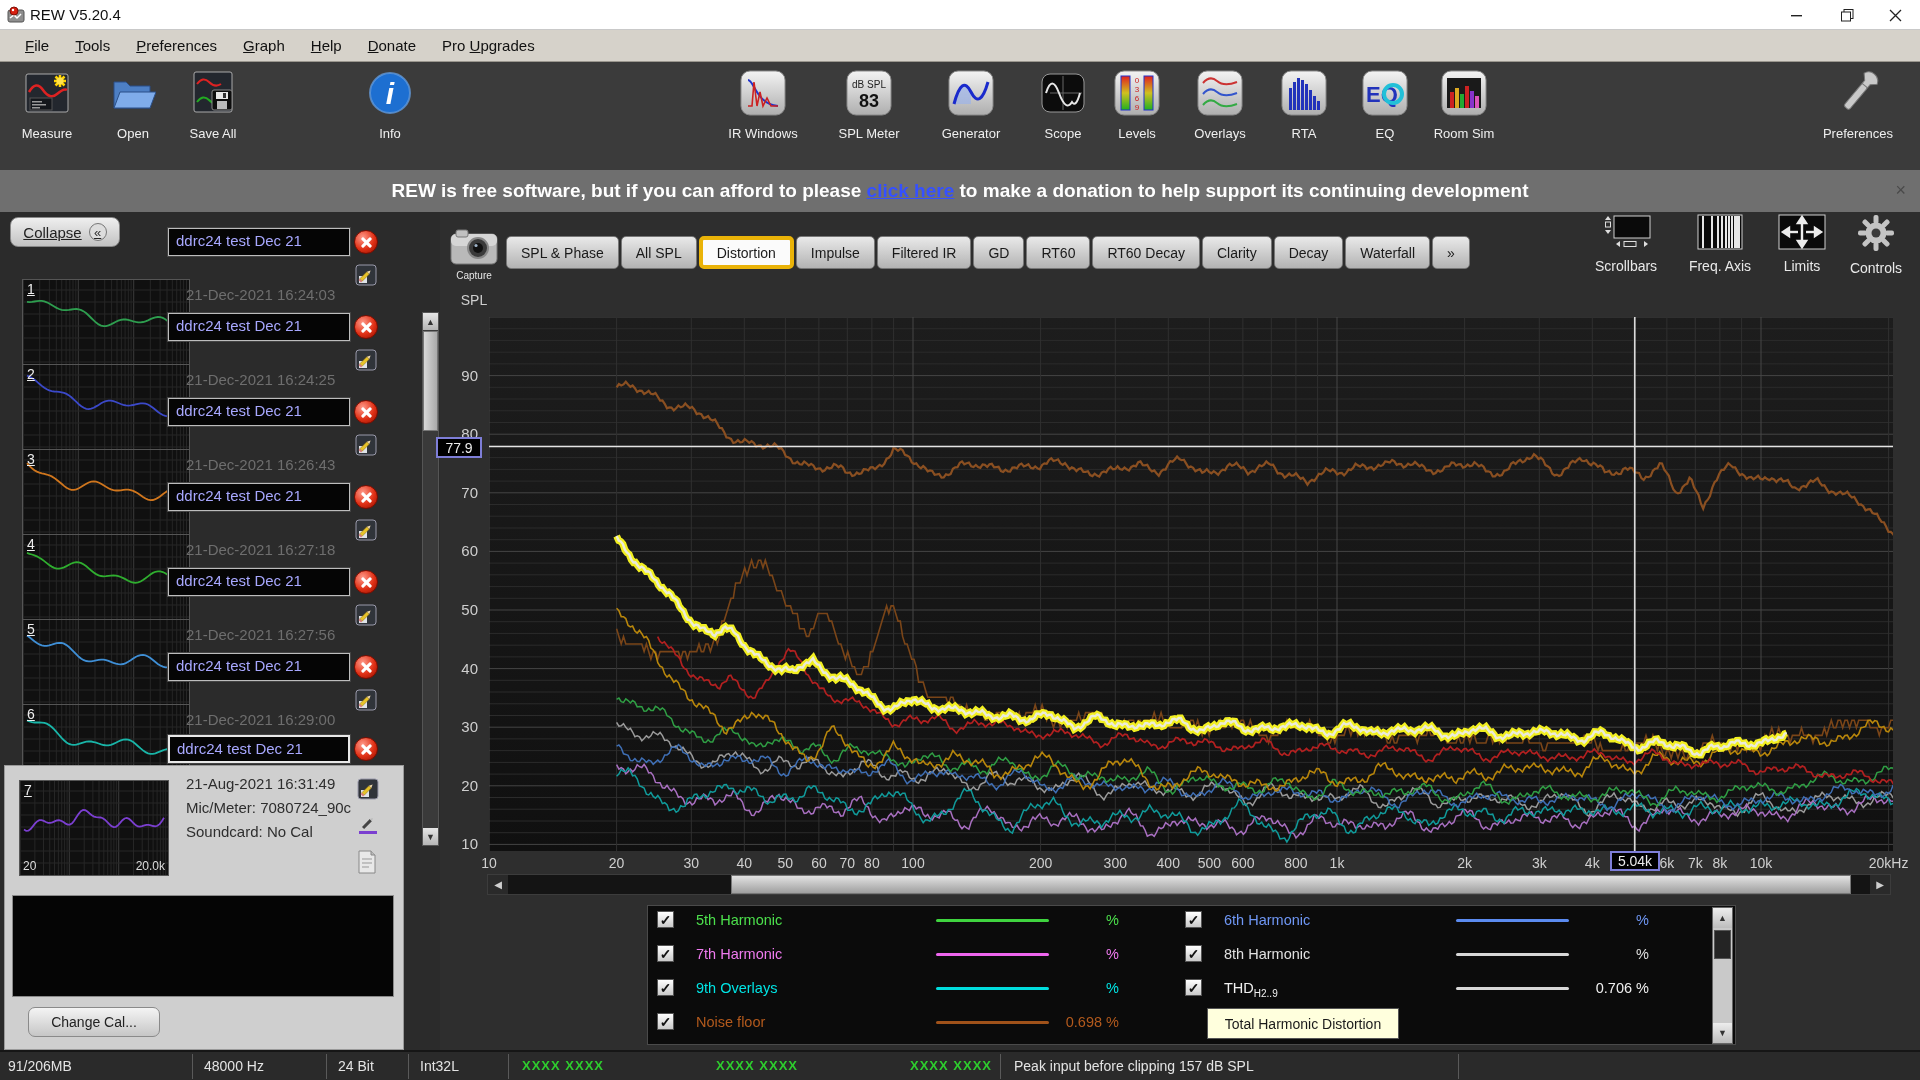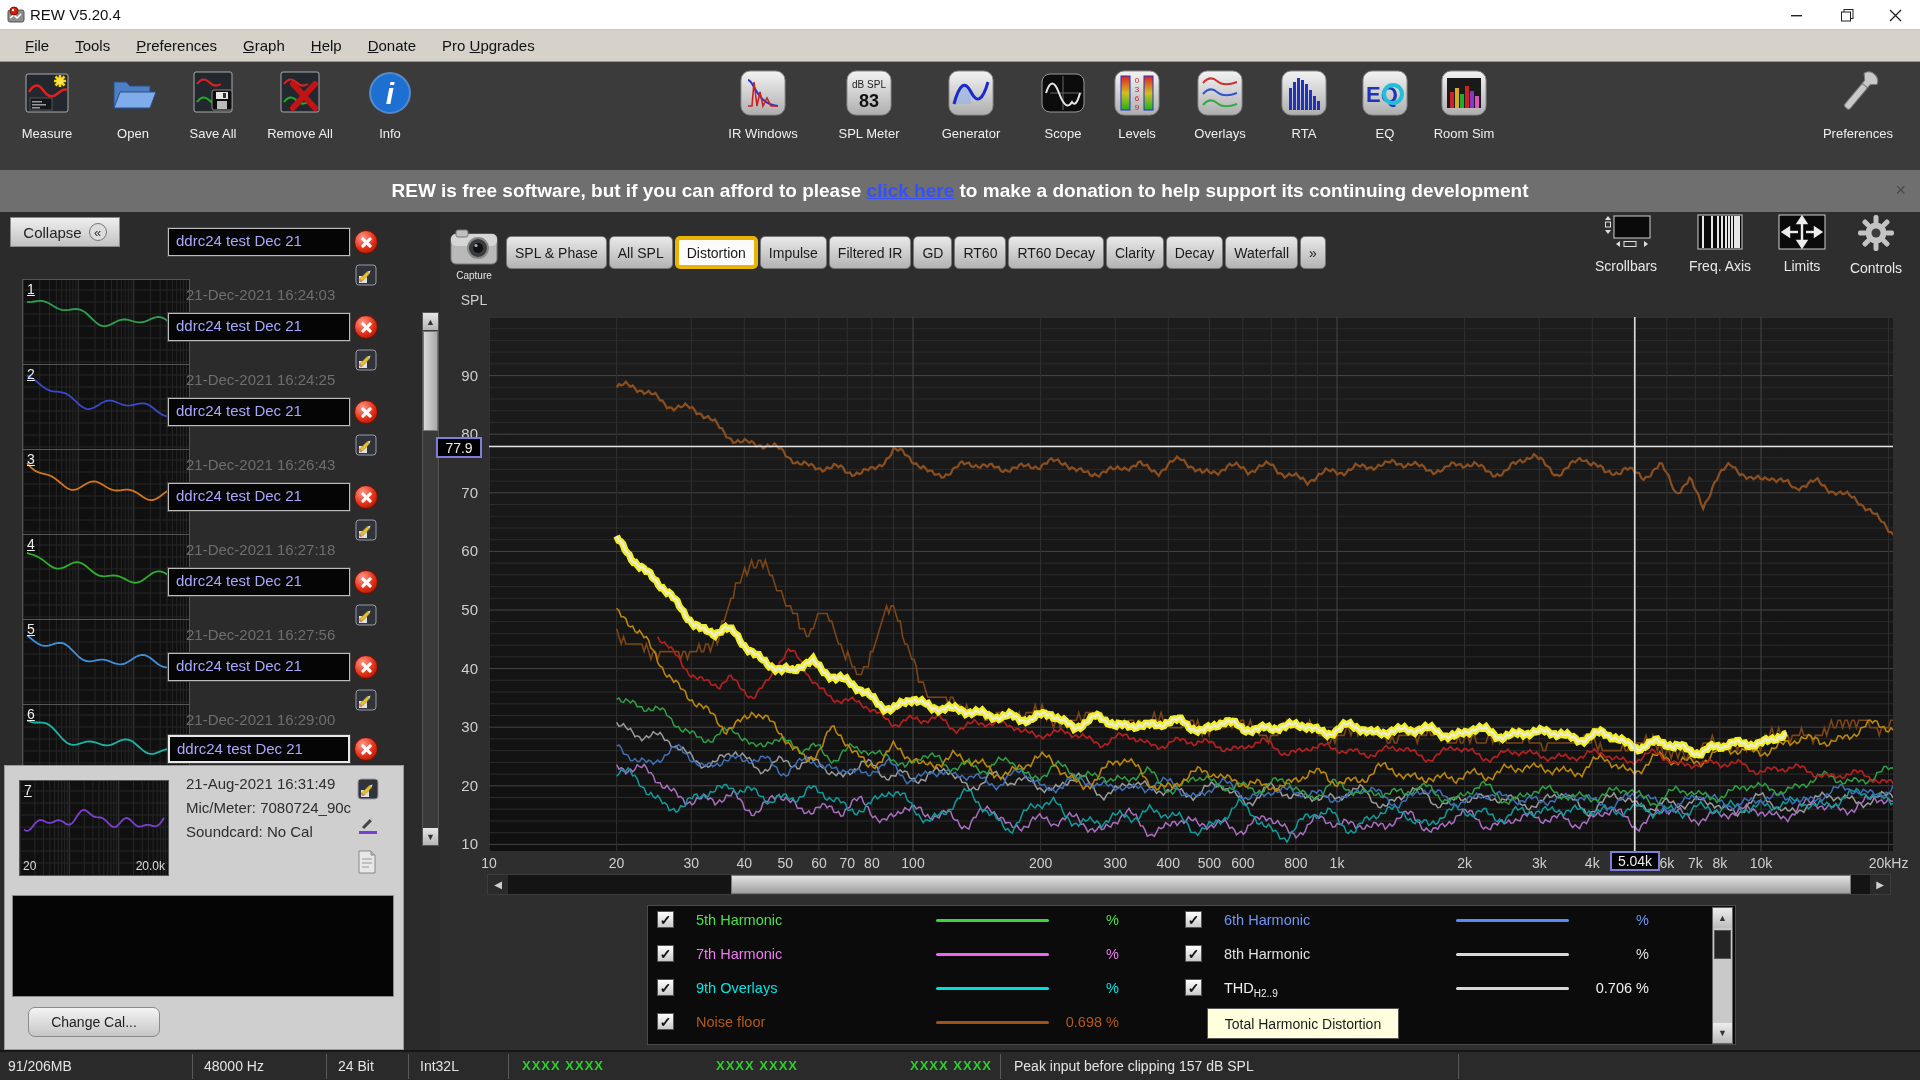--- a/index.html
+++ b/index.html
@@ -19,21 +19,21 @@
   #toolbar{position:absolute;left:0;top:62px;width:1920px;height:108px;background:#3b3b3b;}
   .tbtn{position:absolute;top:8px;width:120px;display:flex;flex-direction:column;align-items:center;gap:6px;}
   .tbtn .lbl{font-size:13px;color:#efefef;white-space:nowrap;}
   
   #banner{position:absolute;left:0;top:170px;width:1920px;height:42px;background:#6f6f6f;display:flex;align-items:center;justify-content:center;}
   #banner .txt{font-size:19px;font-weight:bold;color:#fff;white-space:pre;}
   #banner a{color:#3550ff;text-decoration:underline;cursor:pointer;}
   #banner-close{position:absolute;right:14px;top:10px;font-size:18px;color:#4a4a4a;}
   
   #sidebar{position:absolute;left:0;top:212px;width:440px;height:838px;background:#2b2b2b;}
-  #collapse-btn{position:absolute;left:10px;top:5px;width:110px;height:30px;background:linear-gradient(#efefef,#c2c2c2);border:1px solid #888;border-radius:0;display:flex;align-items:center;justify-content:center;gap:7px;font-size:15px;color:#222;}
+  #collapse-btn{position:absolute;left:10px;top:5px;width:110px;height:30px;background:linear-gradient(#efefef,#c2c2c2);border:1px solid #888;border-radius:8px;display:flex;align-items:center;justify-content:center;gap:7px;font-size:15px;color:#222;text-decoration:underline;}
   #collapse-btn .circ{width:18px;height:18px;border:1px solid #777;border-radius:50%;display:flex;align-items:center;justify-content:center;font-size:13px;color:#333;background:#ddd;}
   .m-field{position:absolute;left:168px;width:182px;height:28px;background:#050505;border:1px solid #bdbdbd;outline:1px solid #444;color:#a8a8ff;font-size:15px;padding:3px 7px;white-space:nowrap;overflow:hidden;}
   .m-x{position:absolute;left:354px;width:24px;height:24px;border-radius:50%;background:radial-gradient(circle at 35% 30%,#ff9a8a,#e03015 55%,#8e0f00);border:1px solid #7a0c00;display:flex;align-items:center;justify-content:center;}
   .m-x .bar{position:absolute;width:13px;height:3px;background:#fff;border-radius:1px;}
   .m-thumb{position:absolute;left:22px;width:168px;height:86px;background:#101010;border:1px solid #555;}
   .m-num{position:absolute;left:4px;top:1px;color:#eee;font-size:14px;text-decoration:underline;z-index:3;}
   .m-ts{position:absolute;left:186px;font-size:15px;color:#6e6e6e;white-space:nowrap;}
   .m-pencil{position:absolute;left:355px;width:22px;height:22px;}
   #sel-panel{position:absolute;left:4px;top:553px;width:400px;height:285px;background:#cfcfcf;border:1px solid #9a9a9a;}
   #sel-info{position:absolute;left:186px;top:560px;font-size:15px;color:#2e2e2e;line-height:24px;white-space:nowrap;}
@@ -41,21 +41,21 @@
   #change-cal{position:absolute;left:28px;top:795px;width:132px;height:30px;background:linear-gradient(#f4f4f4,#c6c6c6);border:1px solid #8a8a8a;border-radius:7px;font-size:14px;color:#222;display:flex;align-items:center;justify-content:center;}
   .thumb-corner{position:absolute;bottom:2px;font-size:12px;color:#ddd;}
   
   #side-scroll{position:absolute;left:422px;top:100px;width:17px;height:534px;background:#3a3a3a;border:1px solid #555;}
   .sb-btn{position:absolute;left:0;width:15px;height:17px;background:linear-gradient(#e6e6e6,#b5b5b5);display:flex;align-items:center;justify-content:center;font-size:9px;color:#333;}
   
   #capture-btn{position:absolute;left:450px;top:228px;width:48px;height:38px;}
   #capture-lbl{position:absolute;left:434px;top:270px;width:80px;text-align:center;font-size:10px;color:#e6e6e6;}
   #spl-axis-title{position:absolute;left:452px;top:292px;width:44px;text-align:center;font-size:14px;color:#cfcfcf;}
   #tabs{position:absolute;left:506px;top:236px;display:flex;gap:2px;}
-  .tab{height:33px;padding:0 8px;display:flex;align-items:center;font-size:14px;color:#1a1a1a;background:linear-gradient(#e9e9e9,#b3b3b3);border:1px solid #777;border-radius:5px;white-space:nowrap;}
+  .tab{height:33px;padding:0 14px;display:flex;align-items:center;font-size:14px;color:#1a1a1a;background:linear-gradient(#e9e9e9,#b3b3b3);border:1px solid #777;border-radius:5px;white-space:nowrap;}
   .tab.active{background:#fbfbfb;border:4px solid #eab308;font-weight:normal;}
   .gctrl{position:absolute;top:214px;width:92px;display:flex;flex-direction:column;align-items:center;gap:4px;}
   .gctrl .lbl{font-size:14px;color:#e9e9e9;white-space:nowrap;}
   #plot-wrap{position:absolute;left:489px;top:317px;width:1404px;height:534px;background:linear-gradient(#1d1d1d,#101010);}
   .ytick{position:absolute;width:42px;text-align:right;font-size:15px;color:#cfcfcf;}
   .xtick{position:absolute;top:855px;font-size:14px;color:#cfcfcf;transform:translateX(-50%);white-space:nowrap;}
   .cursor-box{position:absolute;background:#000;border:2px solid #7e7ed8;color:#ececec;font-size:14px;display:flex;align-items:center;justify-content:center;z-index:5;}
   
   #hscroll{position:absolute;left:487px;top:874px;width:1404px;height:21px;background:#141414;border:1px solid #3c3c3c;}
   .hs-btn{position:absolute;top:0;width:20px;height:19px;background:#2a2a2a;color:#cfcfcf;font-size:10px;display:flex;align-items:center;justify-content:center;}
@@ -156,31 +156,20 @@
         <div><svg width="46" height="46" viewBox="0 0 46 46">
             <rect x="4" y="2" width="38" height="40" rx="2" fill="#23272e" stroke="#aaa"></rect>
             <path d="M7 14 Q13 6 19 12 T31 14" stroke="#d22" stroke-width="2" fill="none"></path>
             <path d="M7 32 Q13 24 19 30 T31 32" stroke="#2a2" stroke-width="2" fill="none"></path>
             <rect x="22" y="20" width="20" height="20" rx="2" fill="#0d0d0d" stroke="#888"></rect>
             <rect x="26" y="22" width="12" height="7" fill="#e8e8e8"></rect>
             <rect x="27" y="31" width="10" height="8" fill="#b9b9b9"></rect>
             <rect x="33" y="23" width="3" height="5" fill="#333"></rect>
           </svg></div>
         <div class="lbl">Save All</div>
-      </div>
-      <div class="tbtn" style="left: 240px;">
-        <div><svg width="46" height="46" viewBox="0 0 46 46">
-            <rect x="4" y="2" width="38" height="40" rx="2" fill="#23272e" stroke="#aaa"></rect>
-            <path d="M7 14 Q13 6 19 12 T31 14" stroke="#d22" stroke-width="2" fill="none"></path>
-            <path d="M7 32 Q13 24 19 30 T31 32" stroke="#2a2" stroke-width="2" fill="none"></path>
-            <g stroke="#c11414" stroke-width="6" stroke-linecap="round">
-              <path d="M16 14 L38 38 M38 14 L16 38"></path>
-            </g>
-          </svg></div>
-        <div class="lbl">Remove All</div>
       </div>
       <div class="tbtn" style="left: 330px;">
         <div><svg width="46" height="46" viewBox="0 0 46 46">
             <circle cx="23" cy="23" r="20" fill="#1d6fd1" stroke="#0d4fa1"></circle>
             <circle cx="23" cy="23" r="20" fill="none" stroke="#7fb0ea" stroke-width="2" opacity="0.6"></circle>
             <text x="23" y="34" font-size="30" font-family="DejaVu Serif,serif" font-style="italic" font-weight="bold" fill="#fff" text-anchor="middle">i</text>
           </svg></div>
         <div class="lbl">Info</div>
       </div>
       <div class="tbtn" style="left: 703px;">

